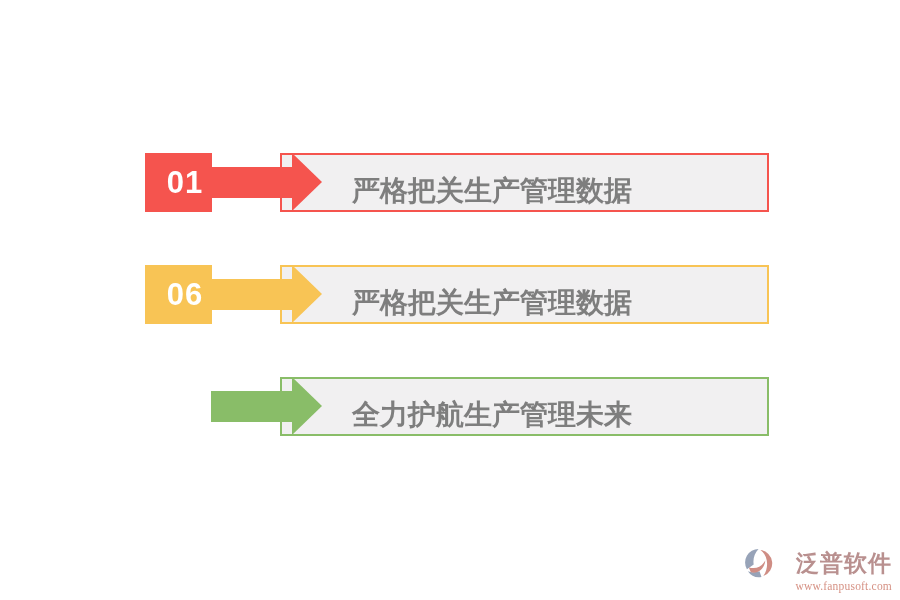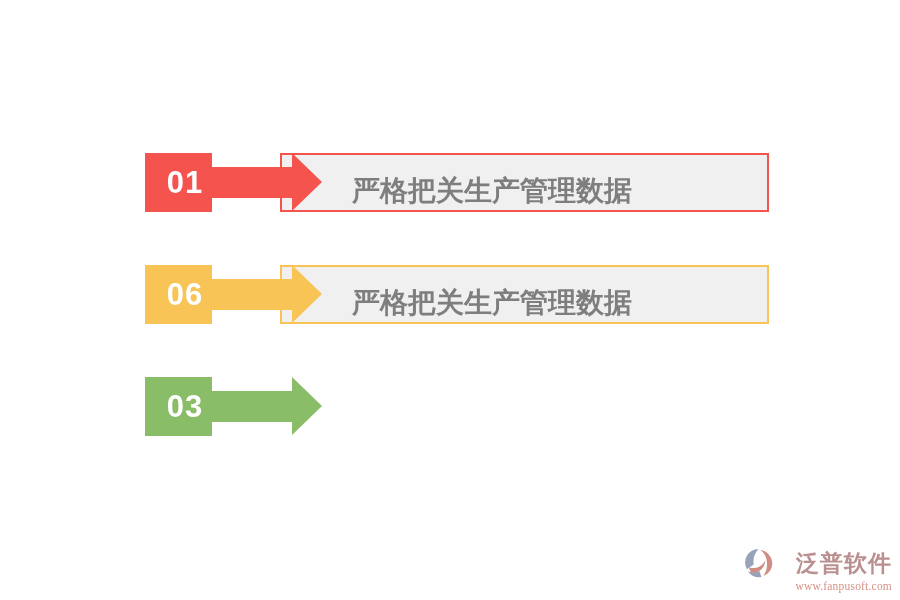--- a/index.html
+++ b/index.html
@@ -147,22 +147,22 @@
       <span>严格把关生产管理数据</span>
     </div>
     <div class="badge">
       <span>06</span>
     </div>
     <div class="shaft"></div>
     <div class="head"></div>
   </div>
 
   <div class="row row-2" style="--c: #89bd68;">
-    <div class="badge">
-      <span>03</span>
+    <div class="labelbox">
+      <span>全力护航生产管理未来</span>
     </div>
     <div class="shaft"></div>
     <div class="head"></div>
   </div>
 
   <div class="logo">
     <div class="logo-top">
       <svg class="logo-icon" viewBox="0 0 32 32">
         <path class="icon-blue" d="M15,1 A14,14 0 0,0 3,22 L10,17 C9,11 11,5 15,1 Z"></path>
         <path class="icon-blue" d="M4,24 A14,14 0 0,0 18,30 L16,24 C11,25.5 7,25.5 4,24 Z"></path>

